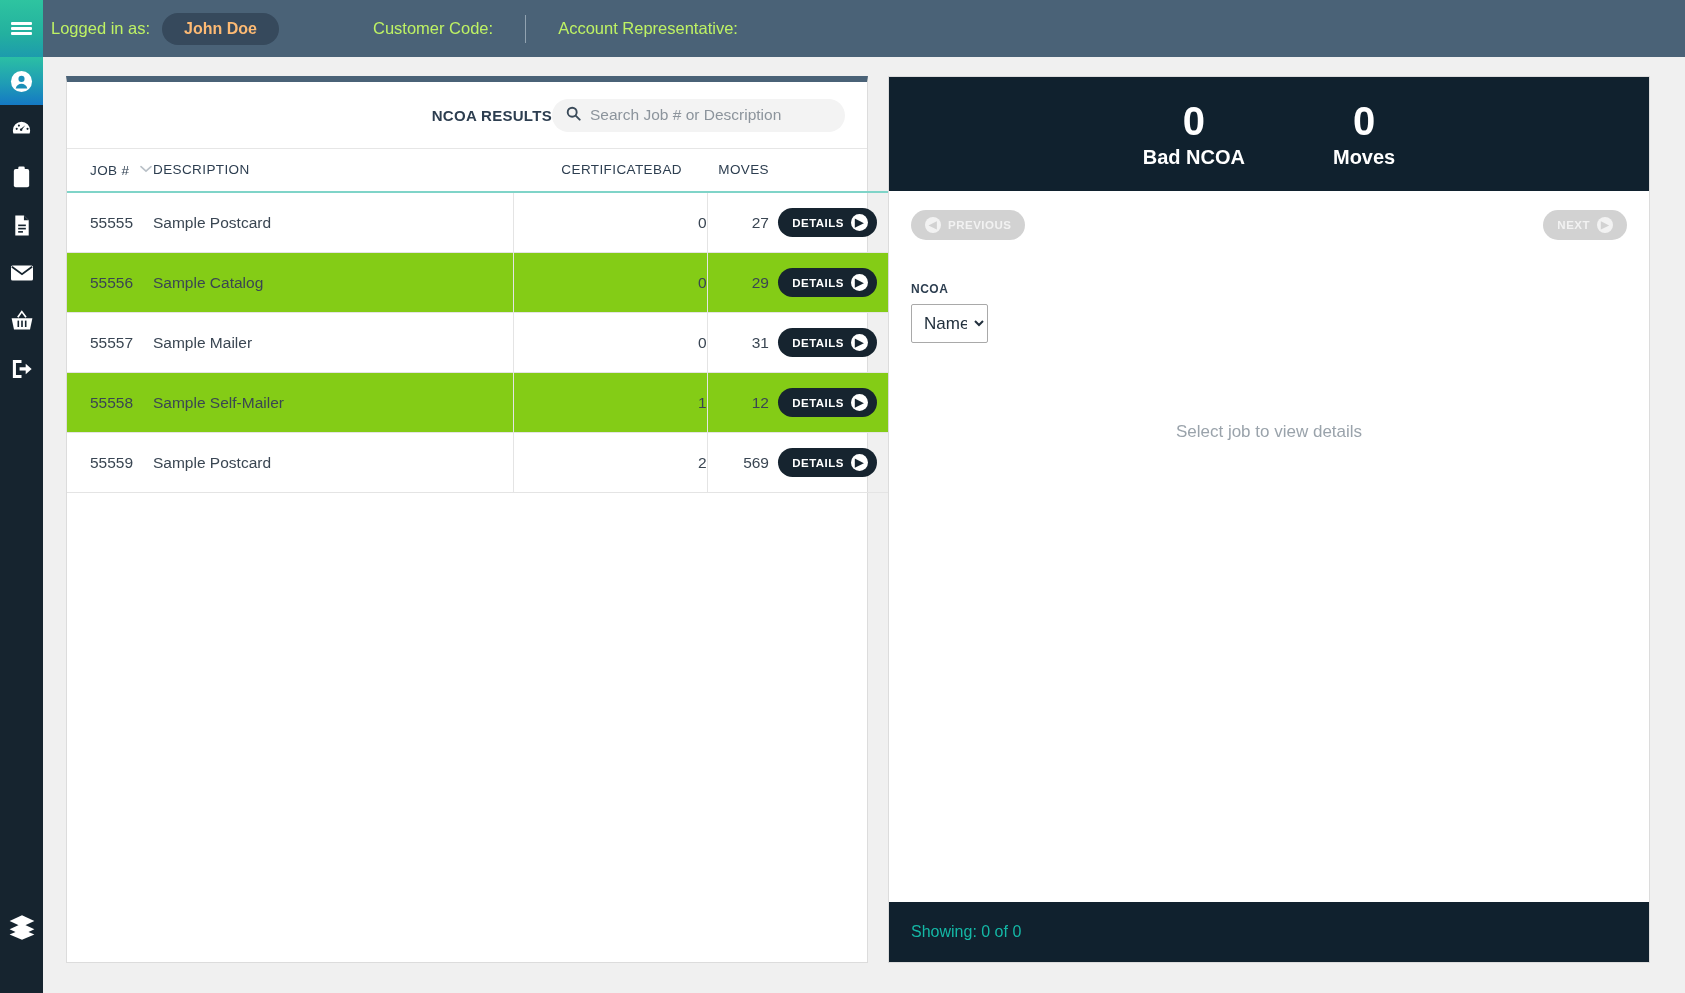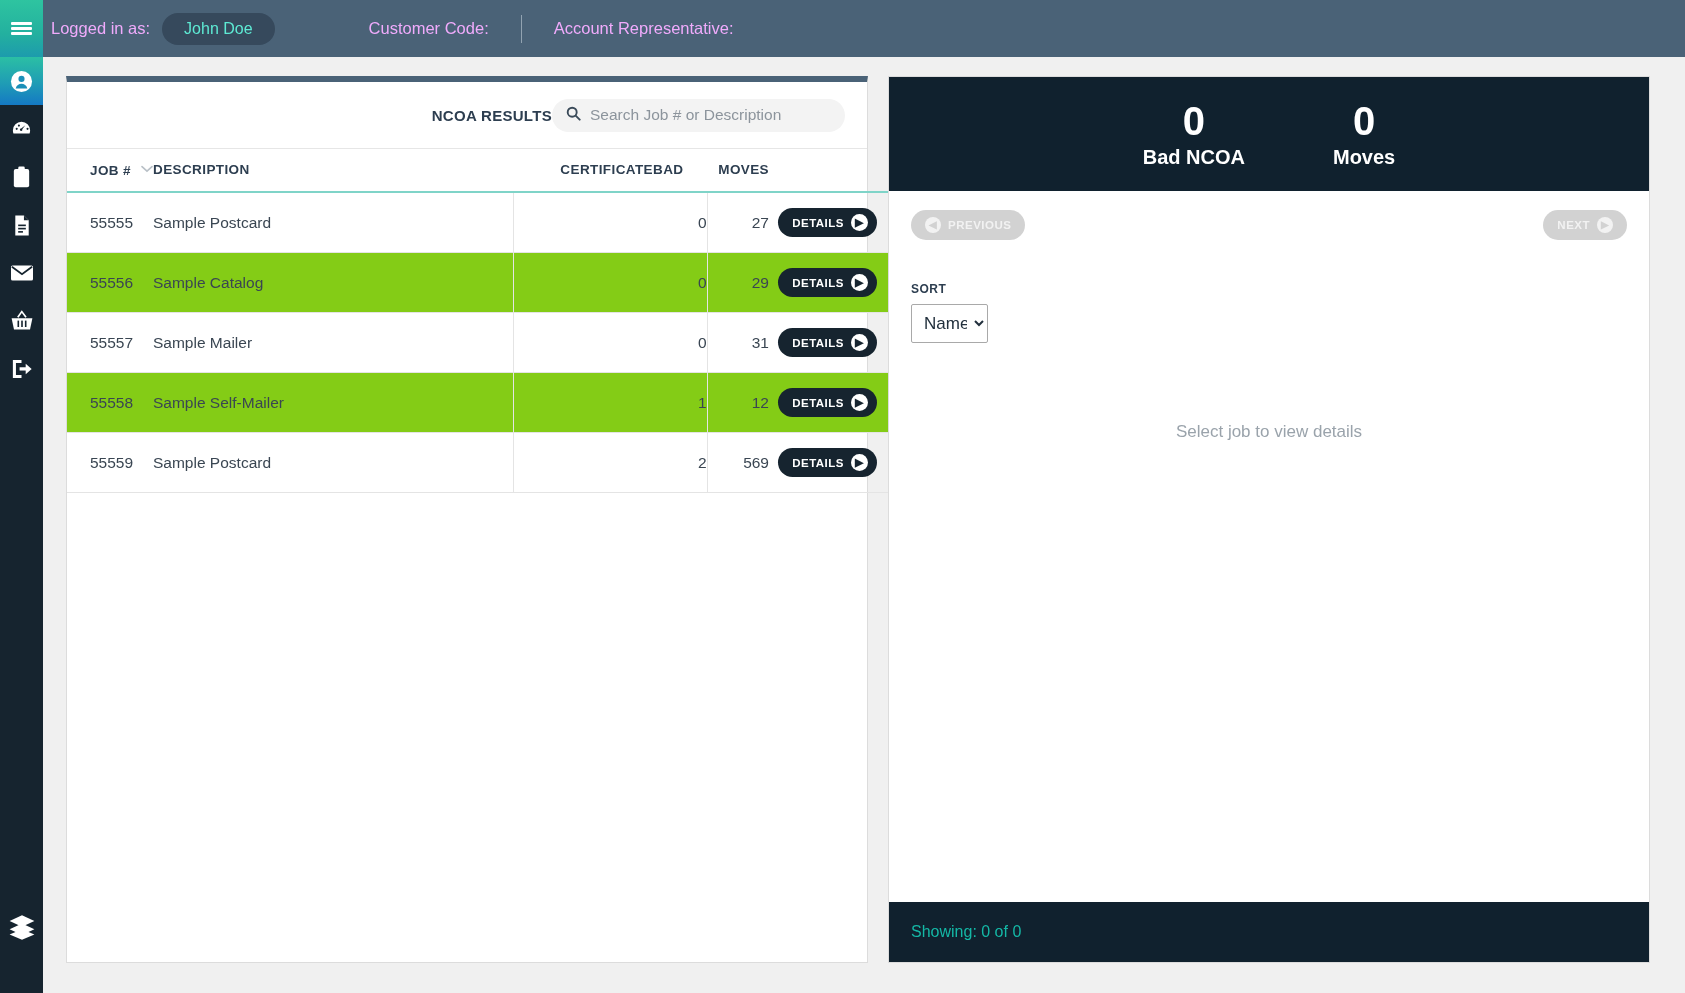--- a/index.html
+++ b/index.html
@@ -20,23 +20,23 @@
     width: 43px; height: 57px;
     background: linear-gradient(180deg, #2ec4a0 0%, #23b09f 60%, #1d9bad 100%);
     display: flex; align-items: center; justify-content: center;
     cursor: pointer; flex: 0 0 43px;
   }
   .ham-bar { width: 21px; height: 3px; background: #fff; border-radius: 1px; margin: 2px 0; display:block; }
   #topbar-content {
     display: flex; align-items: center; height: 57px;
     padding-left: 8px; color: #ffffff; font-size: 16px;
   }
-  .tb-label { color: #f0abfc; font-size: 16.5px; white-space: nowrap; }
+  .tb-label { color: #bef264; font-size: 16.5px; white-space: nowrap; }
   #user-pill {
-    background: #36495c; color: #5eead4; font-weight: normal;
+    background: #36495c; color: #fdba74; font-weight: bold;
     border-radius: 16px; padding: 7px 22px; margin-left: 12px;
     font-size: 16px; white-space: nowrap;
   }
   #cust-code { margin-left: 94px; }
   .tb-divider { width: 1px; height: 28px; background: #92a3b1; margin: 0 32px; }
 
   
   #rail {
     position: absolute; left: 0; top: 57px; width: 43px; height: 936px;
     background: #16242f;
@@ -82,21 +82,21 @@
   #search-input {
     border: none; outline: none; background: transparent;
     font-family: "Liberation Sans", sans-serif;
     font-size: 15.5px; color: #4a5560; width: 100%;
   }
   #search-input::placeholder { color: #8c949c; }
 
   
   table#jobs { width: 100%; border-collapse: collapse; table-layout: fixed; }
   table#jobs thead th {
-    font-size: 13.5px; font-weight: bold; color: #2d3e50;
+    font-size: 13.5px; font-weight: normal; color: #2d3e50;
     letter-spacing: 0.4px; padding: 12px 0 13px 0;
     text-align: left; border-bottom: 2px solid #7fd4c8;
     white-space: nowrap;
   }
   th.c-job { width: 86px; padding-left: 23px !important; }
   th.c-desc { width: 360px; }
   th.c-cert { width: 140px; text-align: right !important; }
   th.c-bad  { width: 54px;  text-align: right; }
   th.c-mov  { width: 62px;  text-align: right !important; }
   th.c-act  { width: 120px; }
@@ -396,21 +396,21 @@
       <span class="pager-arrow">◀</span>
       <span>PREVIOUS</span>
     </button>
 
     <button class="pager-btn" id="next-btn">
       <span>NEXT</span>
       <span class="pager-arrow">▶</span>
     </button>
 
     <div id="sort-group">
-      <div id="sort-label">SORT</div>
+      <div id="sort-label">NCOA</div>
       <select id="sort-select"><option value="Name">Name</option><option value="Date">Date</option><option value="Job #">Job #</option></select>
     </div>
 
     <div id="empty-msg">Select job to view details</div>
   </div>
 
   <div id="showing-bar">
     <span>Showing: 0 of 0</span>
   </div>
 </div>

